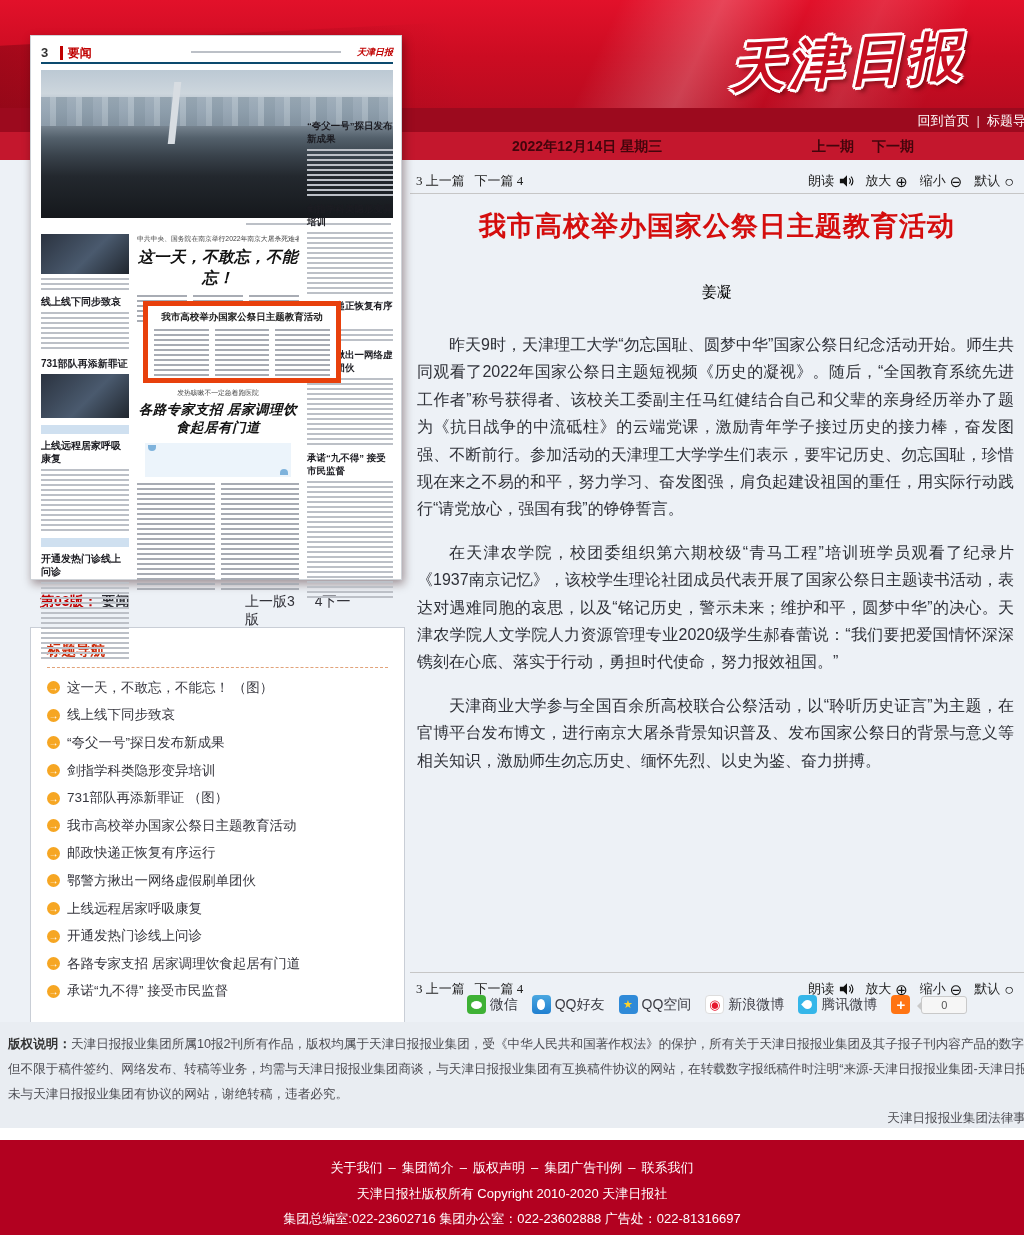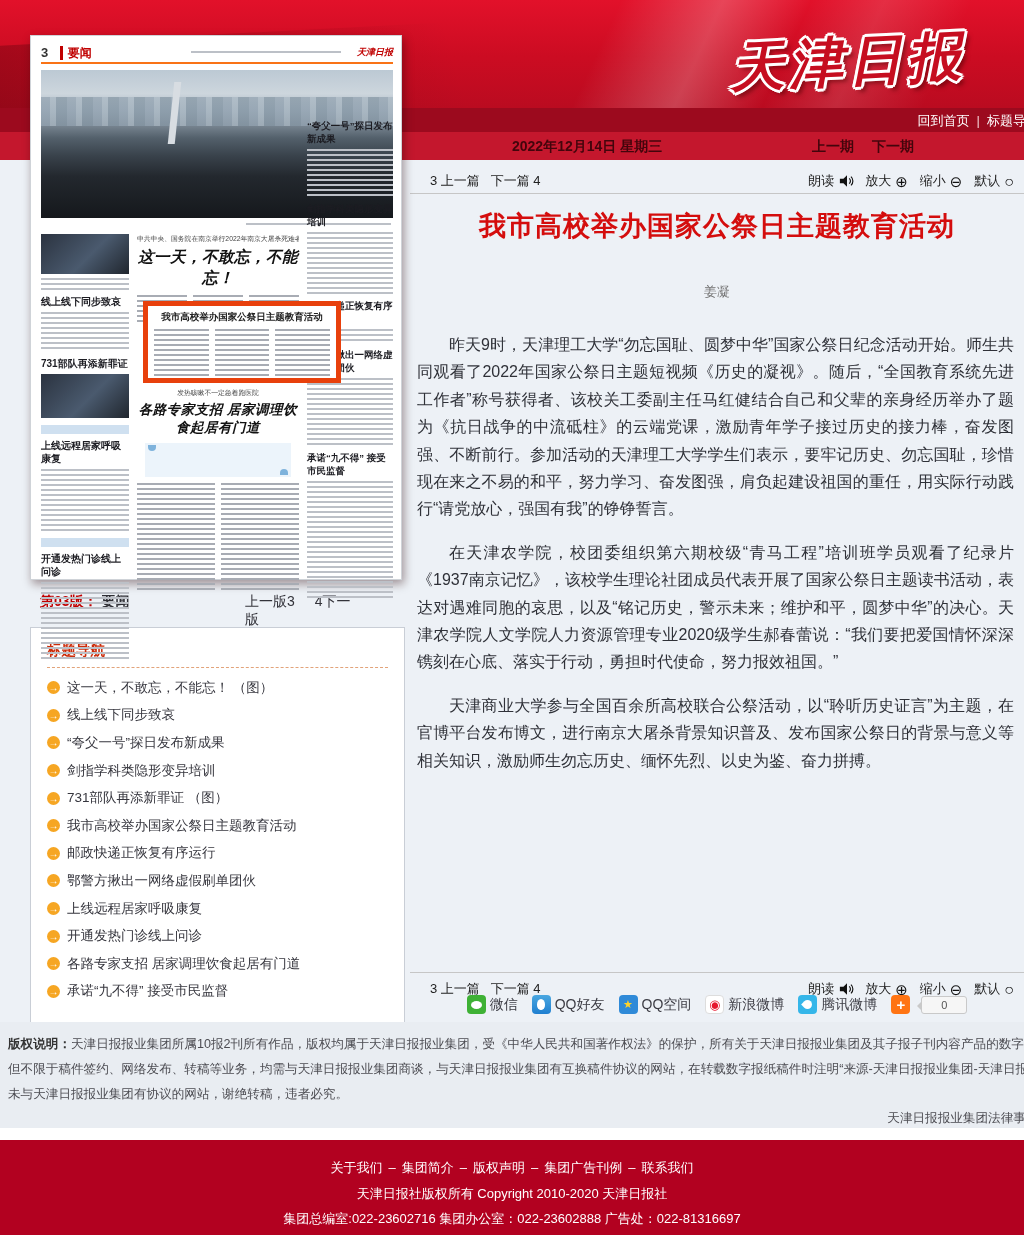--- a/index.html
+++ b/index.html
@@ -27,21 +27,21 @@
   .datebar .issues span { margin-right:14px; cursor:pointer;text-align:right; }
 
   
   .mainbg { position:absolute; left:0; top:160px; width:1024px; height:862px; background:#edf1f6; }
   .copysec { position:absolute; left:0; top:1022px; width:1024px; height:106px; background:#e9edf2; overflow:hidden; }
   .footer { position:absolute; left:0; top:1140px; width:1024px; height:95px; background:#b20120; overflow:hidden; }
 
   
   .paper { position:absolute; left:30px; top:35px; width:372px; height:545px; background:#fff;
     border:1px solid #cfd3d8; box-shadow:2px 4px 9px rgba(40,0,5,.4); z-index:5; }
-  .thead { position:absolute; left:10px; top:7px; width:352px; height:21px; border-bottom:2px solid #f97316; }
+  .thead { position:absolute; left:10px; top:7px; width:352px; height:21px; border-bottom:2px solid #0c4a6e; }
   .tpage { font-size:13px; font-weight:bold; color:#333; }
   .tsec  { font-size:12px; font-weight:bold; color:#c00000; border-left:3px solid #c00000; padding-left:5px; margin-left:7px; }
   .tmast { position:absolute; right:0; top:3px; font-size:9px; font-weight:bold; font-style:italic; color:#c00000; }
   .thline { position:absolute; right:52px; top:8px; width:150px; height:5px; }
   .fl { background:repeating-linear-gradient(#bcc0c7 0 2px,transparent 2px 5px); }
   .fld { background:repeating-linear-gradient(#a8acb4 0 2px,transparent 2px 5px); }
   .tphoto { position:absolute; left:10px; top:34px; width:352px; height:148px;
     background:linear-gradient(180deg,#bcc9d4 0%,#cdd6dd 16%,#a2b1bd 28%,#7e8b97 36%,#53606b 46%,#39424b 58%,#23282e 72%,#15181c 100%); }
   .tphoto .bldg { position:absolute; left:0; top:18%; width:100%; height:20%;
     background:repeating-linear-gradient(90deg,#94a4b2 0 9px,#aab8c3 9px 15px,#8697a5 15px 26px); opacity:.75; }
@@ -81,33 +81,33 @@
   .tocbox li { display:flex; align-items:center; height:27.6px; cursor:pointer; }
   .blt { width:13px; height:13px; border-radius:50%; background:#f6a623; color:#fff; font-size:10px;
     line-height:13px; text-align:center; margin-right:7px; flex:0 0 13px; }
   .blt::after { content:"→"; font-weight:bold; }
   .tocbox li .lbl { font-size:13.5px; color:#36363e; }
 
   
   .toolbar { position:absolute; left:410px; width:614px; height:26px; font-size:13px; color:#222; }
   .toolbar.top { top:168px; border-bottom:1px solid #c6c6c6; }
   .toolbar.bottom { top:972px; border-top:1px solid #c6c6c6; padding-top:3px; }
-  .toolbar .left { position:absolute; left:20px; top:4px; }
+  .toolbar .left { position:absolute; left:6px; top:4px;font-family:Liberation Serif, serif; }
   .toolbar.bottom .left { top:7px; }
   .toolbar .right { position:absolute; right:2px; top:4px; display:flex; align-items:center; gap:4px; }
   .toolbar.bottom .right { top:7px; }
   .toolbar .tbtn { cursor:pointer; }
   .gicon { font-size:15px; line-height:15px; color:#111; margin-right:8px; cursor:pointer; }
   .i-zoomin::after { content:"⊕"; }
   .i-zoomout::after { content:"⊖"; }
   .i-default::after { content:"○"; font-size:16px; }
   .spk { width:16px; height:14px; margin:0 6px 0 1px; cursor:pointer; }
   .atitle { position:absolute; left:410px; top:208px; width:614px; text-align:center;
     font-size:27px; font-weight:bold; color:#d40d0d; letter-spacing:1px; }
-  .author { position:absolute; left:410px; top:283px; width:614px; text-align:center; font-size:13px; color:#737373; }
+  .author { position:absolute; left:410px; top:283px; width:614px; text-align:center; font-size:15px; color:#000000; }
   .abody { position:absolute; left:417px; top:331px; width:597px; }
   .abody p { font-size:16px; line-height:27.4px; color:#2f3138; text-indent:2em; text-align:justify; margin:0 0 16px; }
 
   
   .share { position:absolute; left:410px; top:995px; width:614px; display:flex; justify-content:center;
     align-items:center; gap:7px; font-size:14px; color:#3c3c44; }
   .share .itm { display:flex; align-items:center; gap:4px; margin-right:7px; cursor:pointer; }
   .ic { width:19px; height:19px; border-radius:4px; display:inline-flex; align-items:center; justify-content:center;
     color:#fff; font-weight:bold; font-size:12px; }
   .ic-wechat { background:#3eb135; } .ic-wechat b { width:11px; height:8px; background:#fff; border-radius:50%; }

